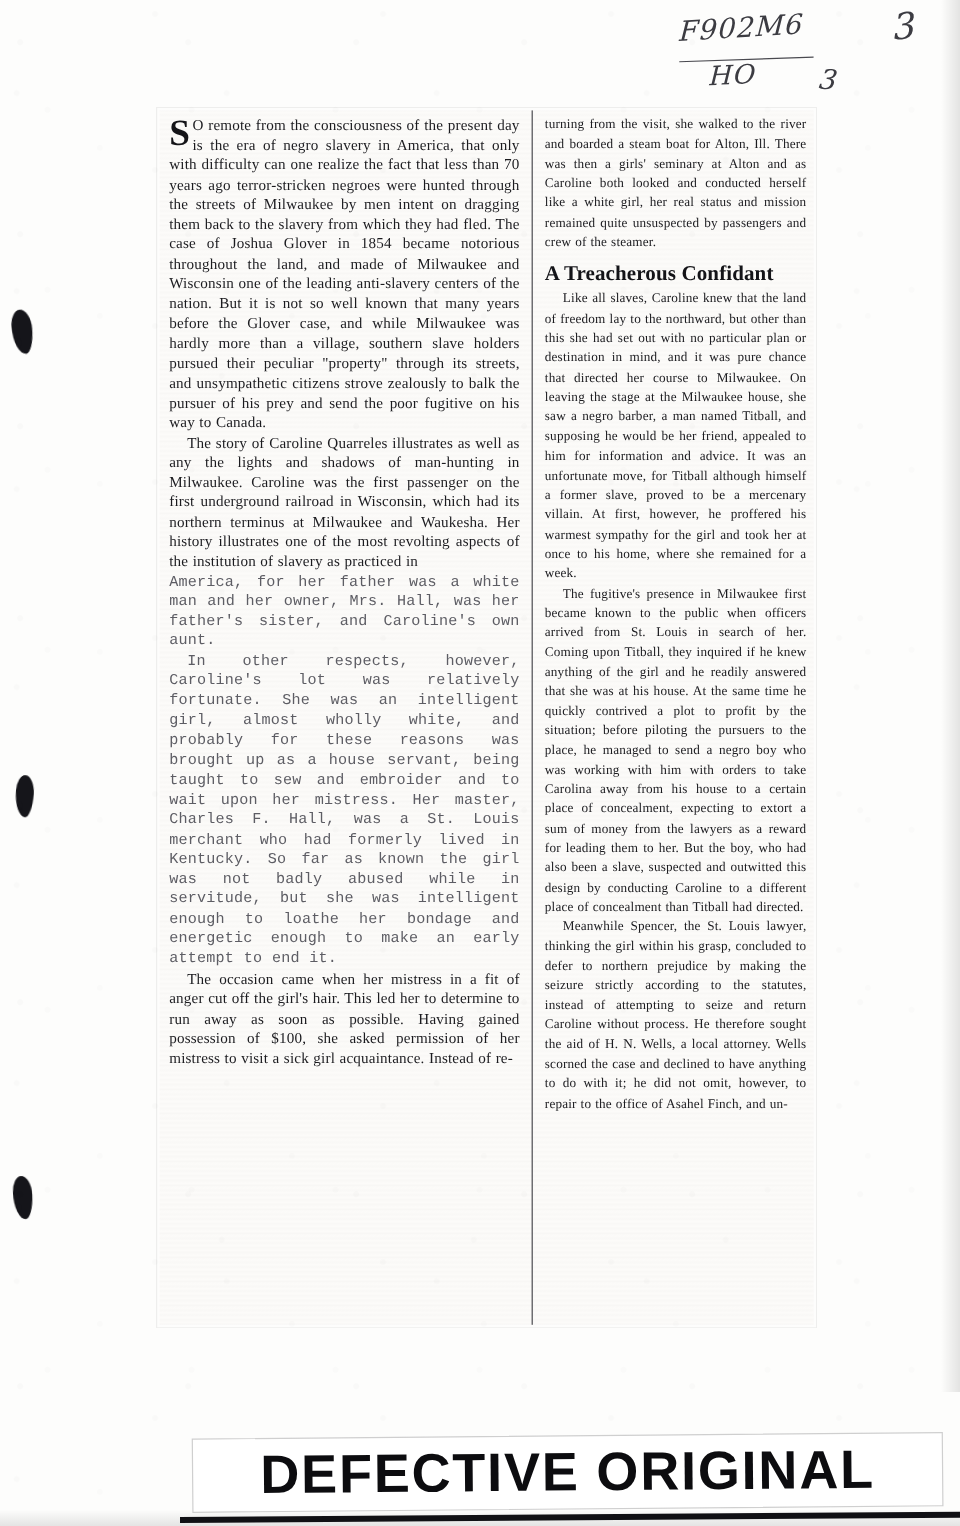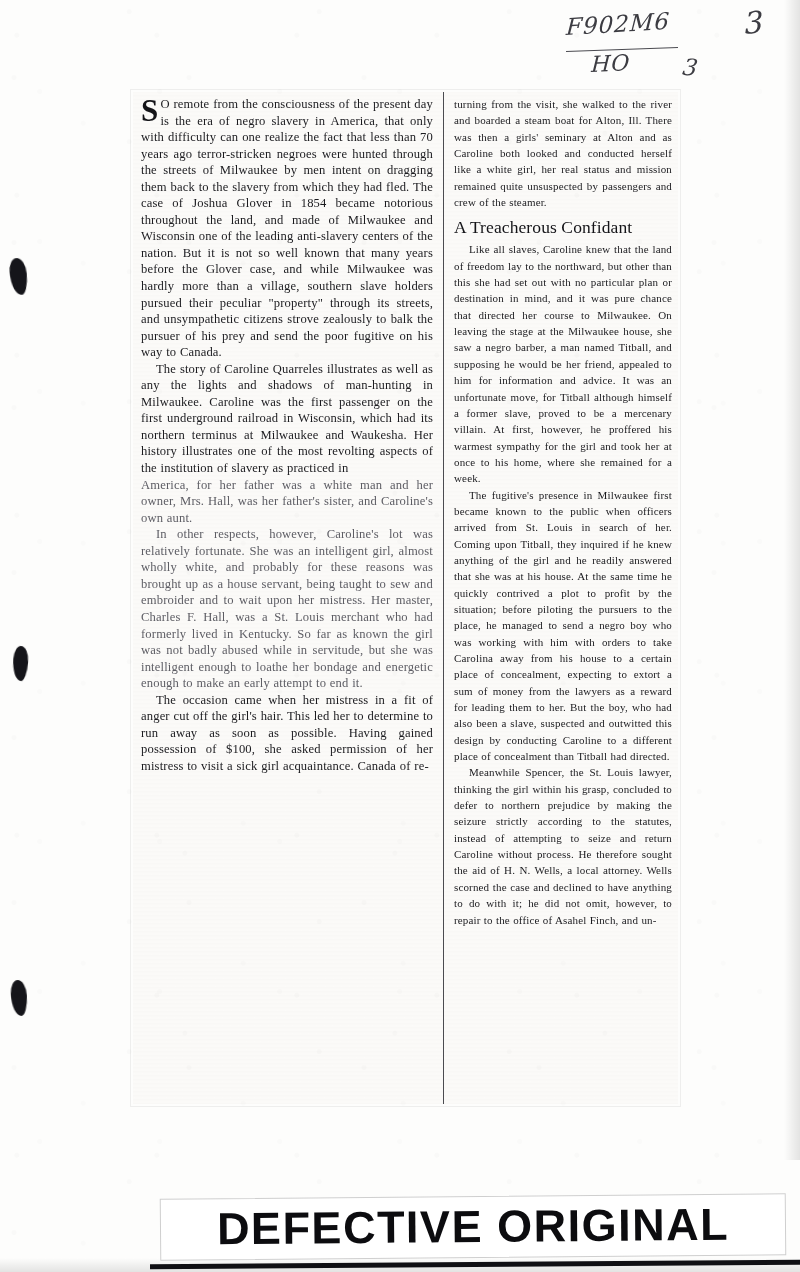--- a/index.html
+++ b/index.html
@@ -188,29 +188,29 @@
     line-height: 25px;
     font-weight: 700;
     padding: 1px 2px 0 0;
     margin-top: 1px;
     color: #141418;
   }
 
   .subhead {
     font-family: "Liberation Serif", serif;
     font-size: 17.5px;
-    font-weight: 400;
+    font-weight: 700;
     color: #141418;
     margin: 7px 0 3px 0;
     letter-spacing: .1px;
     line-height: 21px;
   }
 
   
-  .ink-faded  { color: #5d5d64; }
+  .ink-faded  { color: #5d5d64; font-family: Liberation Mono, monospace; }
 
   
   #defective-stamp {
     position: absolute;
     left: 160px;
     top: 1196px;
     width: 624px;
     height: 60px;
     border: 1.5px solid #cfcfcf;
     background: #ffffff;
@@ -260,21 +260,21 @@
       <div class="column" id="column-left">
         <p class="para" id="para-lead"><span id="drop-cap">S</span><span>O remote from the consciousness of the present day is the era of negro slavery in America, that only with difficulty can one realize the fact that less than 70 years ago terror-stricken negroes were hunted through the streets of Milwaukee by men intent on dragging them back to the slavery from which they had fled. The case of Joshua Glover in 1854 became notorious throughout the land, and made of Milwaukee and Wisconsin one of the leading anti-slavery centers of the nation. But it is not so well known that many years before the Glover case, and while Milwaukee was hardly more than a village, southern slave holders pursued their peculiar "property" through its streets, and unsympathetic citizens strove zealously to balk the pursuer of his prey and send the poor fugitive on his way to Canada.</span></p>
 
         <p class="para indent">The story of Caroline Quarreles illustrates as well as any the lights and shadows of man-hunting in Milwaukee. Caroline was the first passenger on the first underground railroad in Wisconsin, which had its northern terminus at Milwaukee and Waukesha. Her history illustrates one of the most revolting aspects of the institution of slavery as practiced in</p>
 
         <p class="para ink-faded">America, for her father was a white man and her owner, Mrs. Hall, was her father's sister, and Caroline's own aunt.</p>
 
 
         <p class="para indent ink-faded">In other respects, however, Caroline's lot was relatively fortunate. She was an intelligent girl, almost wholly white, and probably for these reasons was brought up as a house servant, being taught to sew and embroider and to wait upon her mistress. Her master, Charles F. Hall, was a St. Louis merchant who had formerly lived in Kentucky. So far as known the girl was not badly abused while in servitude, but she was intelligent enough to loathe her bondage and energetic enough to make an early attempt to end it.</p>
 
-        <p class="para indent">The occasion came when her mistress in a fit of anger cut off the girl's hair. This led her to determine to run away as soon as possible. Having gained possession of $100, she asked permission of her mistress to visit a sick girl acquaintance. Canada of re-</p>
+        <p class="para indent">The occasion came when her mistress in a fit of anger cut off the girl's hair. This led her to determine to run away as soon as possible. Having gained possession of $100, she asked permission of her mistress to visit a sick girl acquaintance. Instead of re-</p>
       </div>
 
       <div class="column" id="column-right">
         <p class="para">turning from the visit, she walked to the river and boarded a steam boat for Alton, Ill. There was then a girls' seminary at Alton and as Caroline both looked and conducted herself like a white girl, her real status and mission remained quite unsuspected by passengers and crew of the steamer.</p>
 
         <h2 class="subhead">A Treacherous Confidant</h2>
 
         <p class="para indent">Like all slaves, Caroline knew that the land of freedom lay to the northward, but other than this she had set out with no particular plan or destination in mind, and it was pure chance that directed her course to Milwaukee. On leaving the stage at the Milwaukee house, she saw a negro barber, a man named Titball, and supposing he would be her friend, appealed to him for information and advice. It was an unfortunate move, for Titball although himself a former slave, proved to be a mercenary villain. At first, however, he proffered his warmest sympathy for the girl and took her at once to his home, where she remained for a week.</p>
 
         <p class="para indent">The fugitive's presence in Milwaukee first became known to the public when officers arrived from St. Louis in search of her. Coming upon Titball, they inquired if he knew anything of the girl and he readily answered that she was at his house. At the same time he quickly contrived a plot to profit by the situation; before piloting the pursuers to the place, he managed to send a negro boy who was working with him with orders to take Carolina away from his house to a certain place of concealment, expecting to extort a sum of money from the lawyers as a reward for leading them to her. But the boy, who had also been a slave, suspected and outwitted this design by conducting Caroline to a different place of concealment than Titball had directed.</p>

